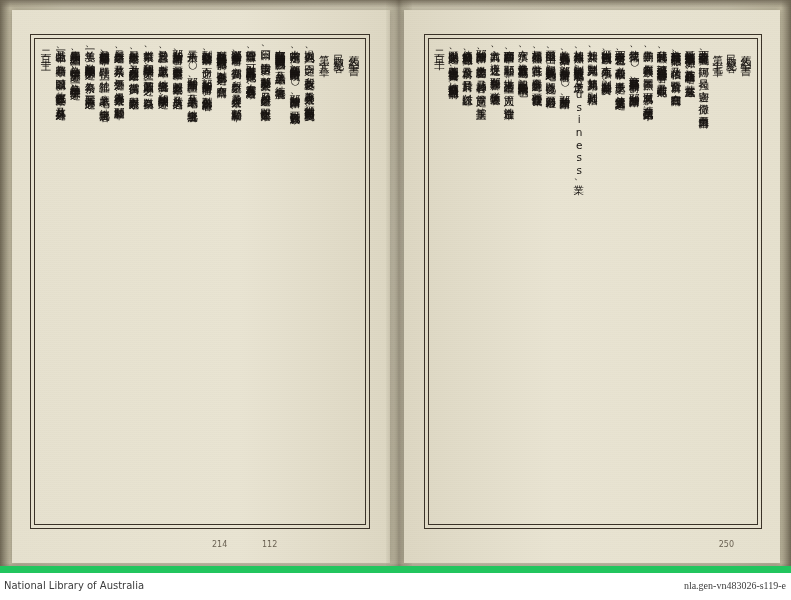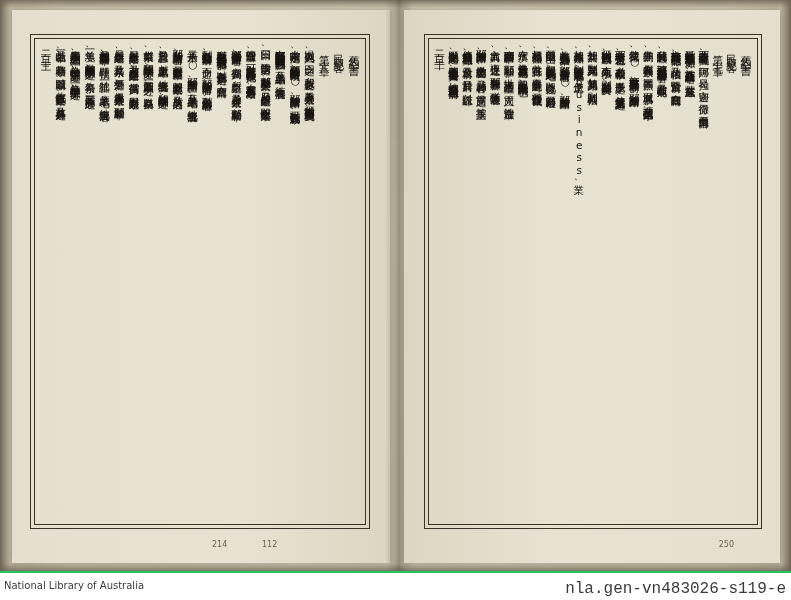--- a/index.html
+++ b/index.html
@@ -158,37 +158,37 @@
   .leaf.right .footmark.a { right: 46px; }
 
   
   .caption {
     position: absolute;
     left: 0;
     bottom: 0;
     width: 791px;
     height: 27px;
     background: #ffffff;
-    border-top: 2px solid #22c55e;
+    border-top: 7px solid #22c55e;
   }
   .caption .lib {
     position: absolute;
     left: 4px;
     top: 7px;
     font-size: 10px;
     color: #3b3b3b;
     font-family: "DejaVu Sans", sans-serif;
   }
   .caption .nla {
     position: absolute;
     right: 5px;
     top: 7px;
-    font-size: 16px;
+    font-size: 10px;
     color: #3b3b3b;
-    font-family: Liberation Mono, monospace;
+    font-family: Liberation Serif, serif;
   }
 </style>
 </head>
 <body>
 
 <div id="scan">
 
   <div class="book">
 
     <div class="edge-top"></div>

